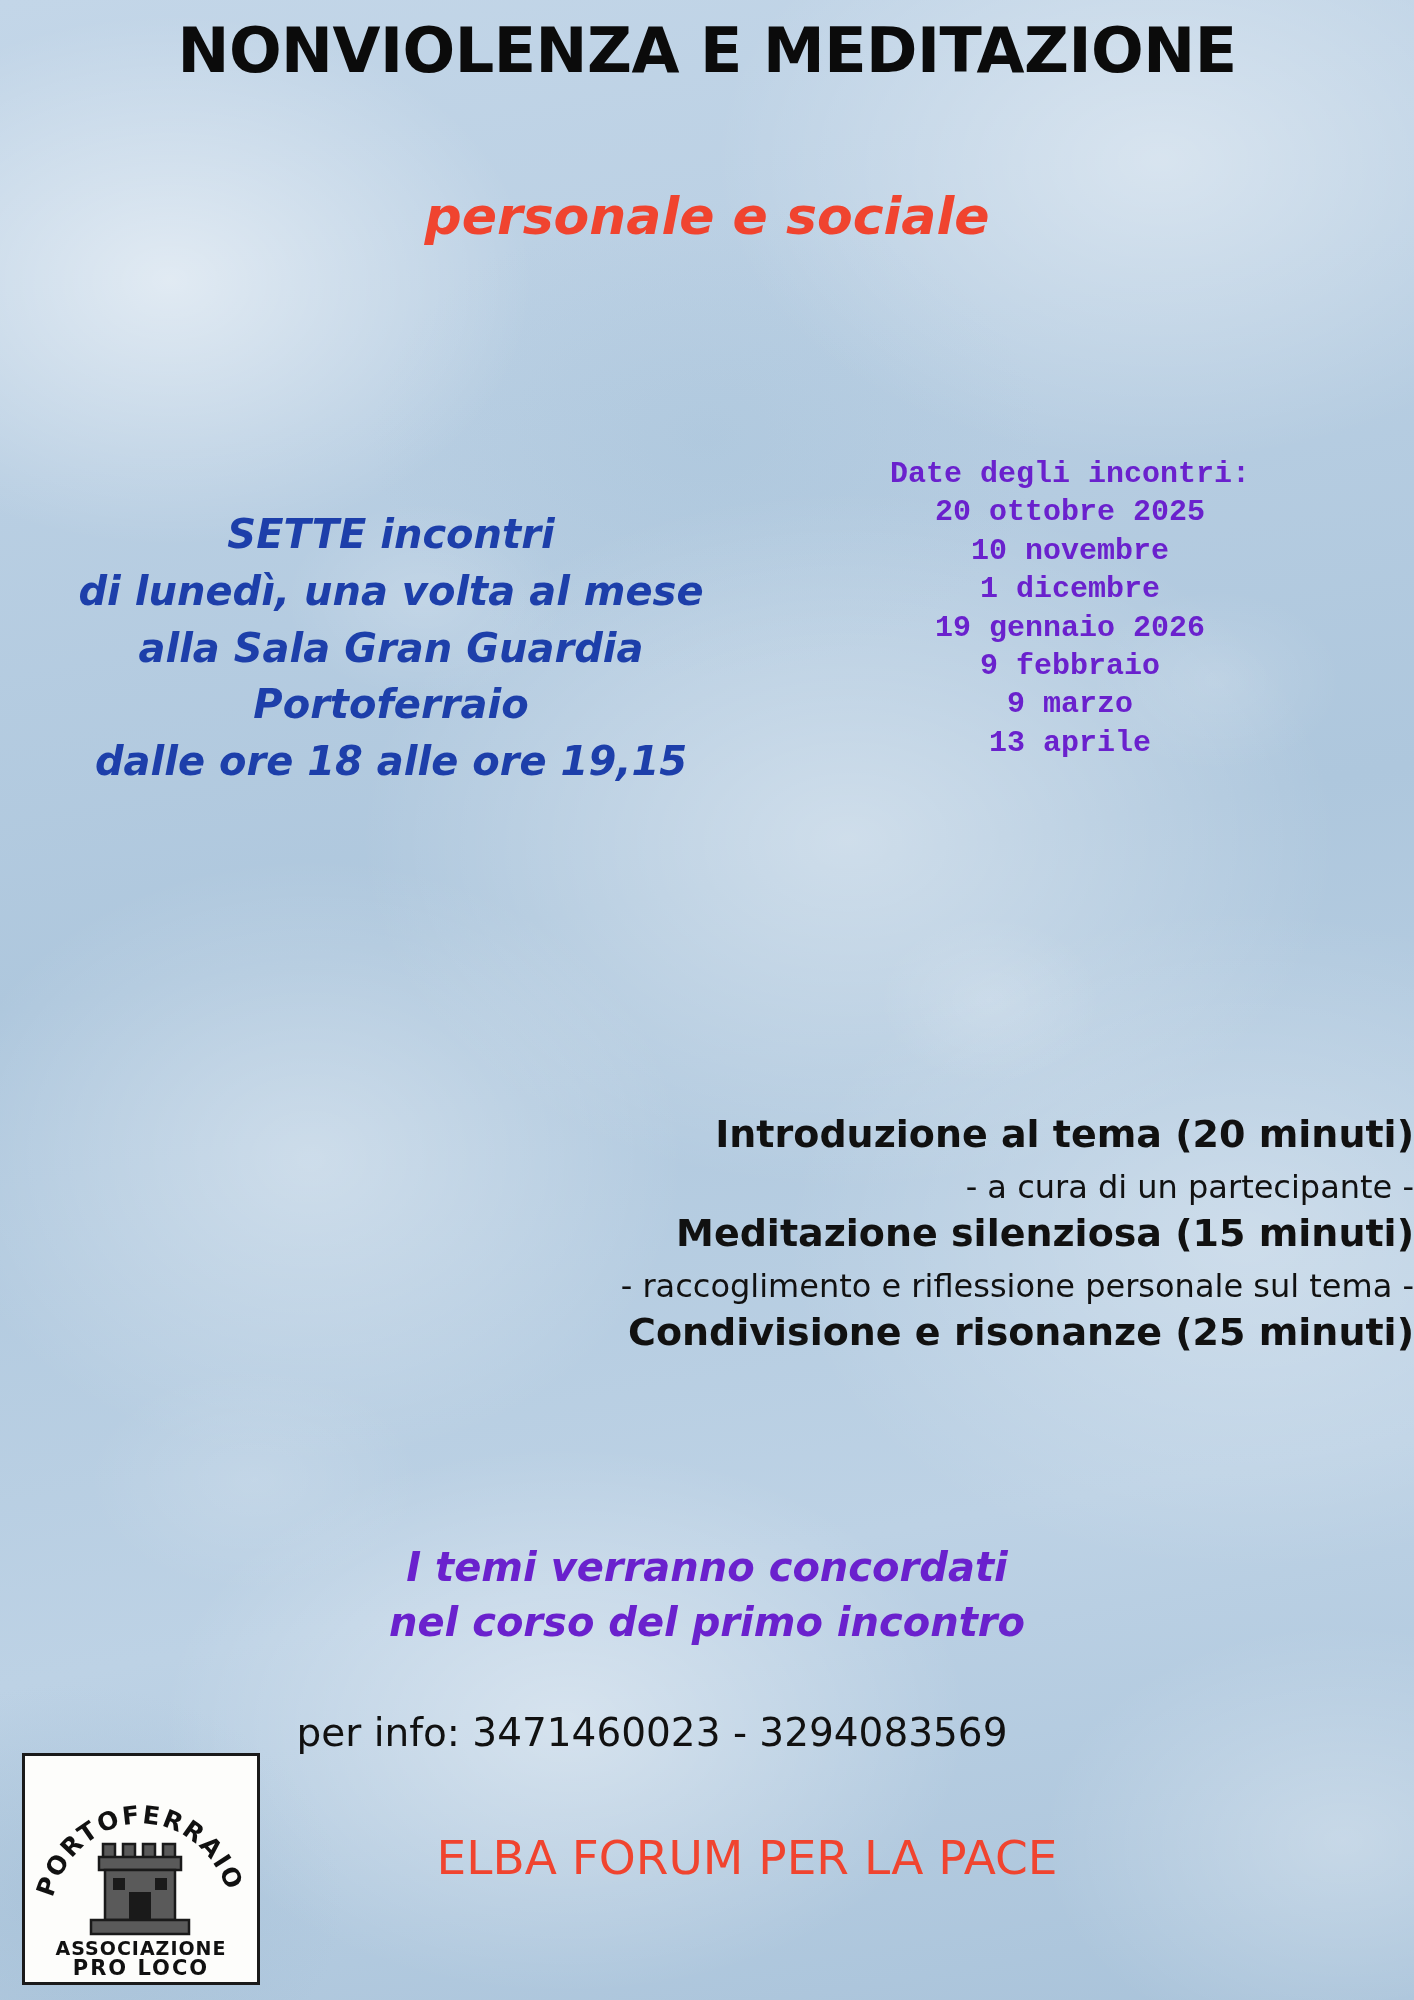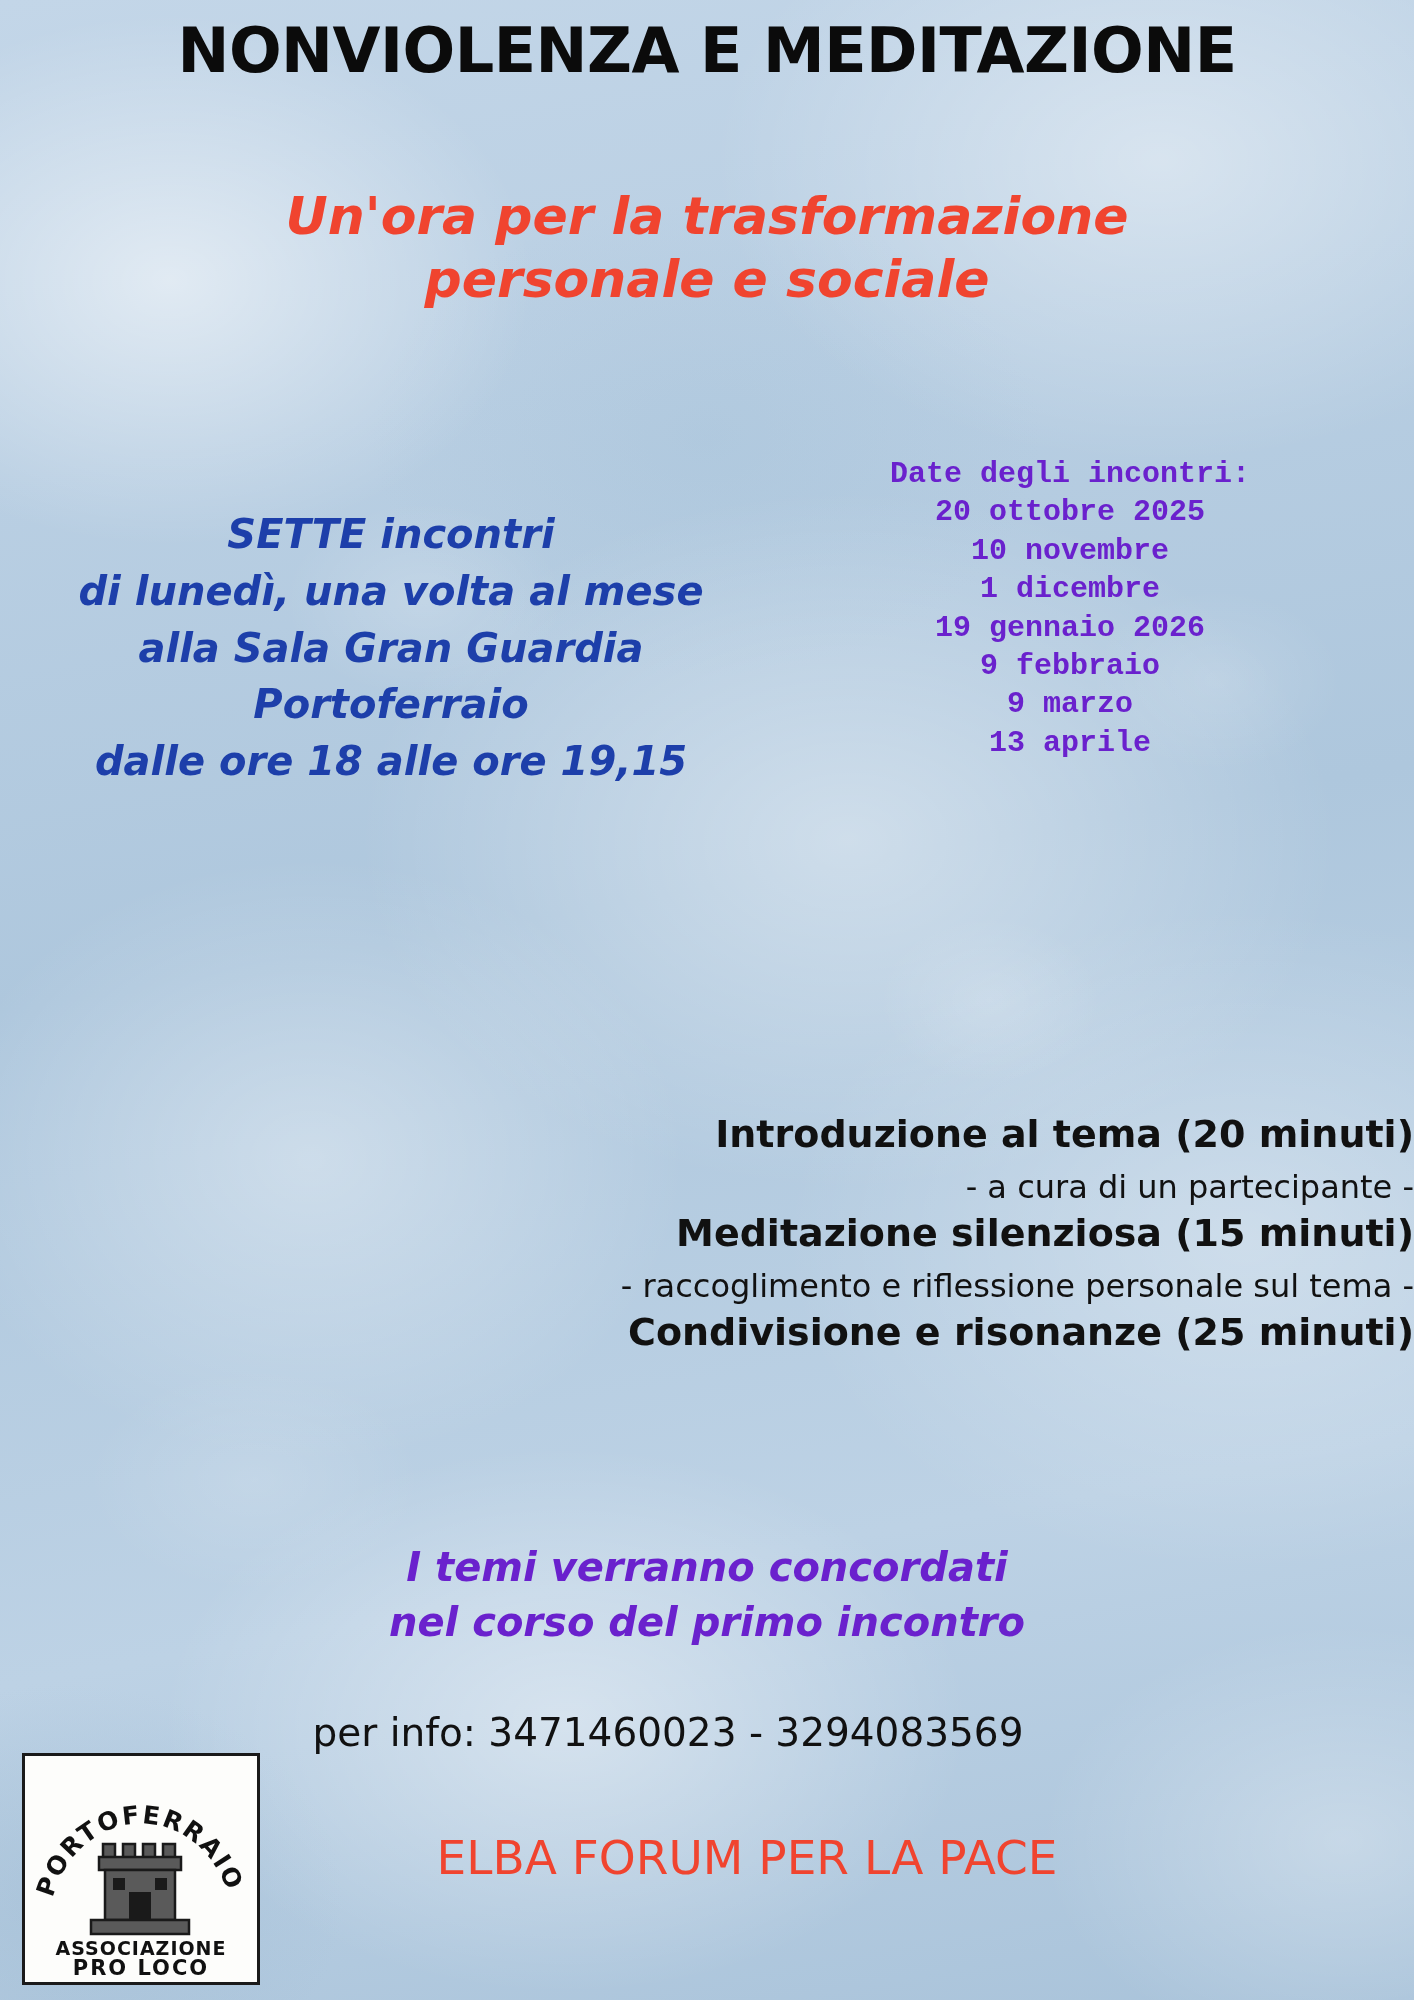--- a/index.html
+++ b/index.html
@@ -150,21 +150,20 @@
   
   .contacts {
     position: absolute;
     top: 1710px;
     left: 0;
     width: 1304px;
     text-align: center;
     font-size: 39px;
     color: #111111;
     font-family: "DejaVu Sans", sans-serif;
-    padding-left: 16px;
   }
 
   
   .org {
     position: absolute;
     top: 1830px;
     left: 0;
     width: 1414px;
     text-align: center;
     font-size: 47px;
@@ -187,21 +186,20 @@
   .logo svg { display: block; }
 </style>
 </head>
 <body>
 
 <div class="poster">
 
   <div class="title layer">NONVIOLENZA E MEDITAZIONE</div>
 
   <div class="subtitle layer">
-    <div>Un'ora per la trasformazione</div>
     <div>personale e sociale</div>
   </div>
 
   <div class="info-left layer">
     <div>SETTE incontri</div>
     <div>di lunedì, una volta al mese</div>
     <div>alla Sala Gran Guardia</div>
     <div>Portoferraio</div>
     <div>dalle ore 18 alle ore 19,15</div>
   </div>

